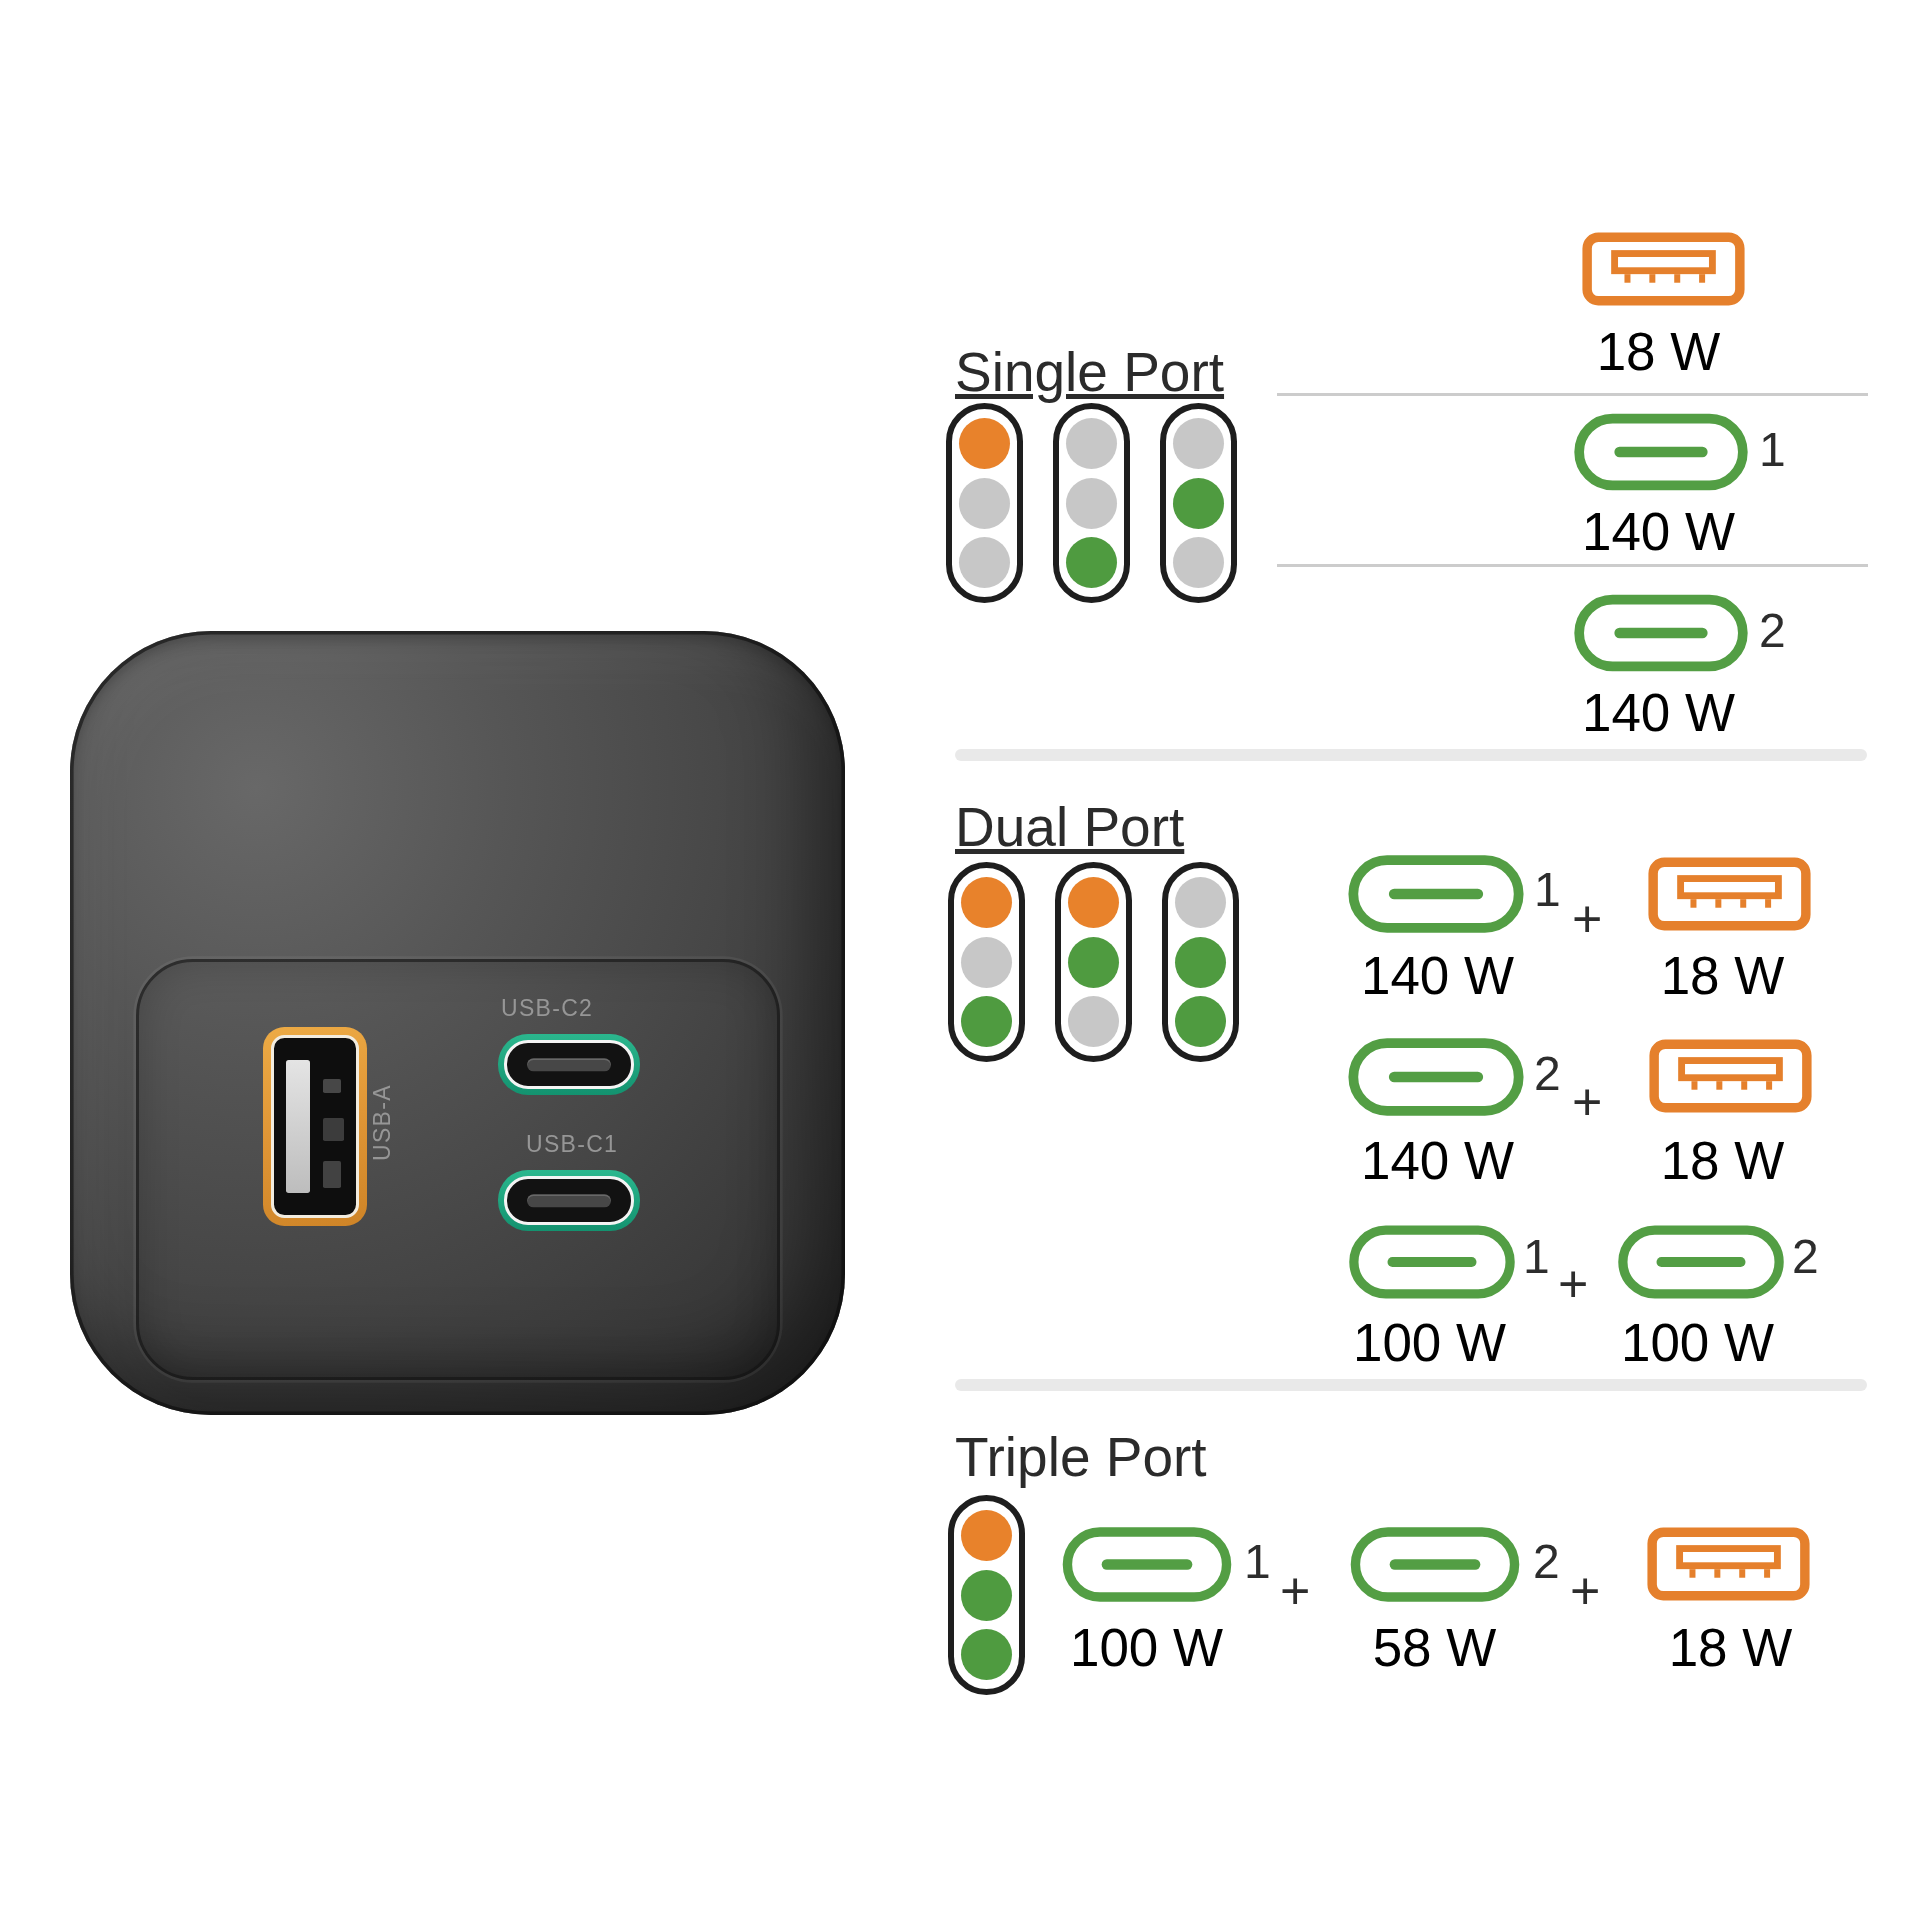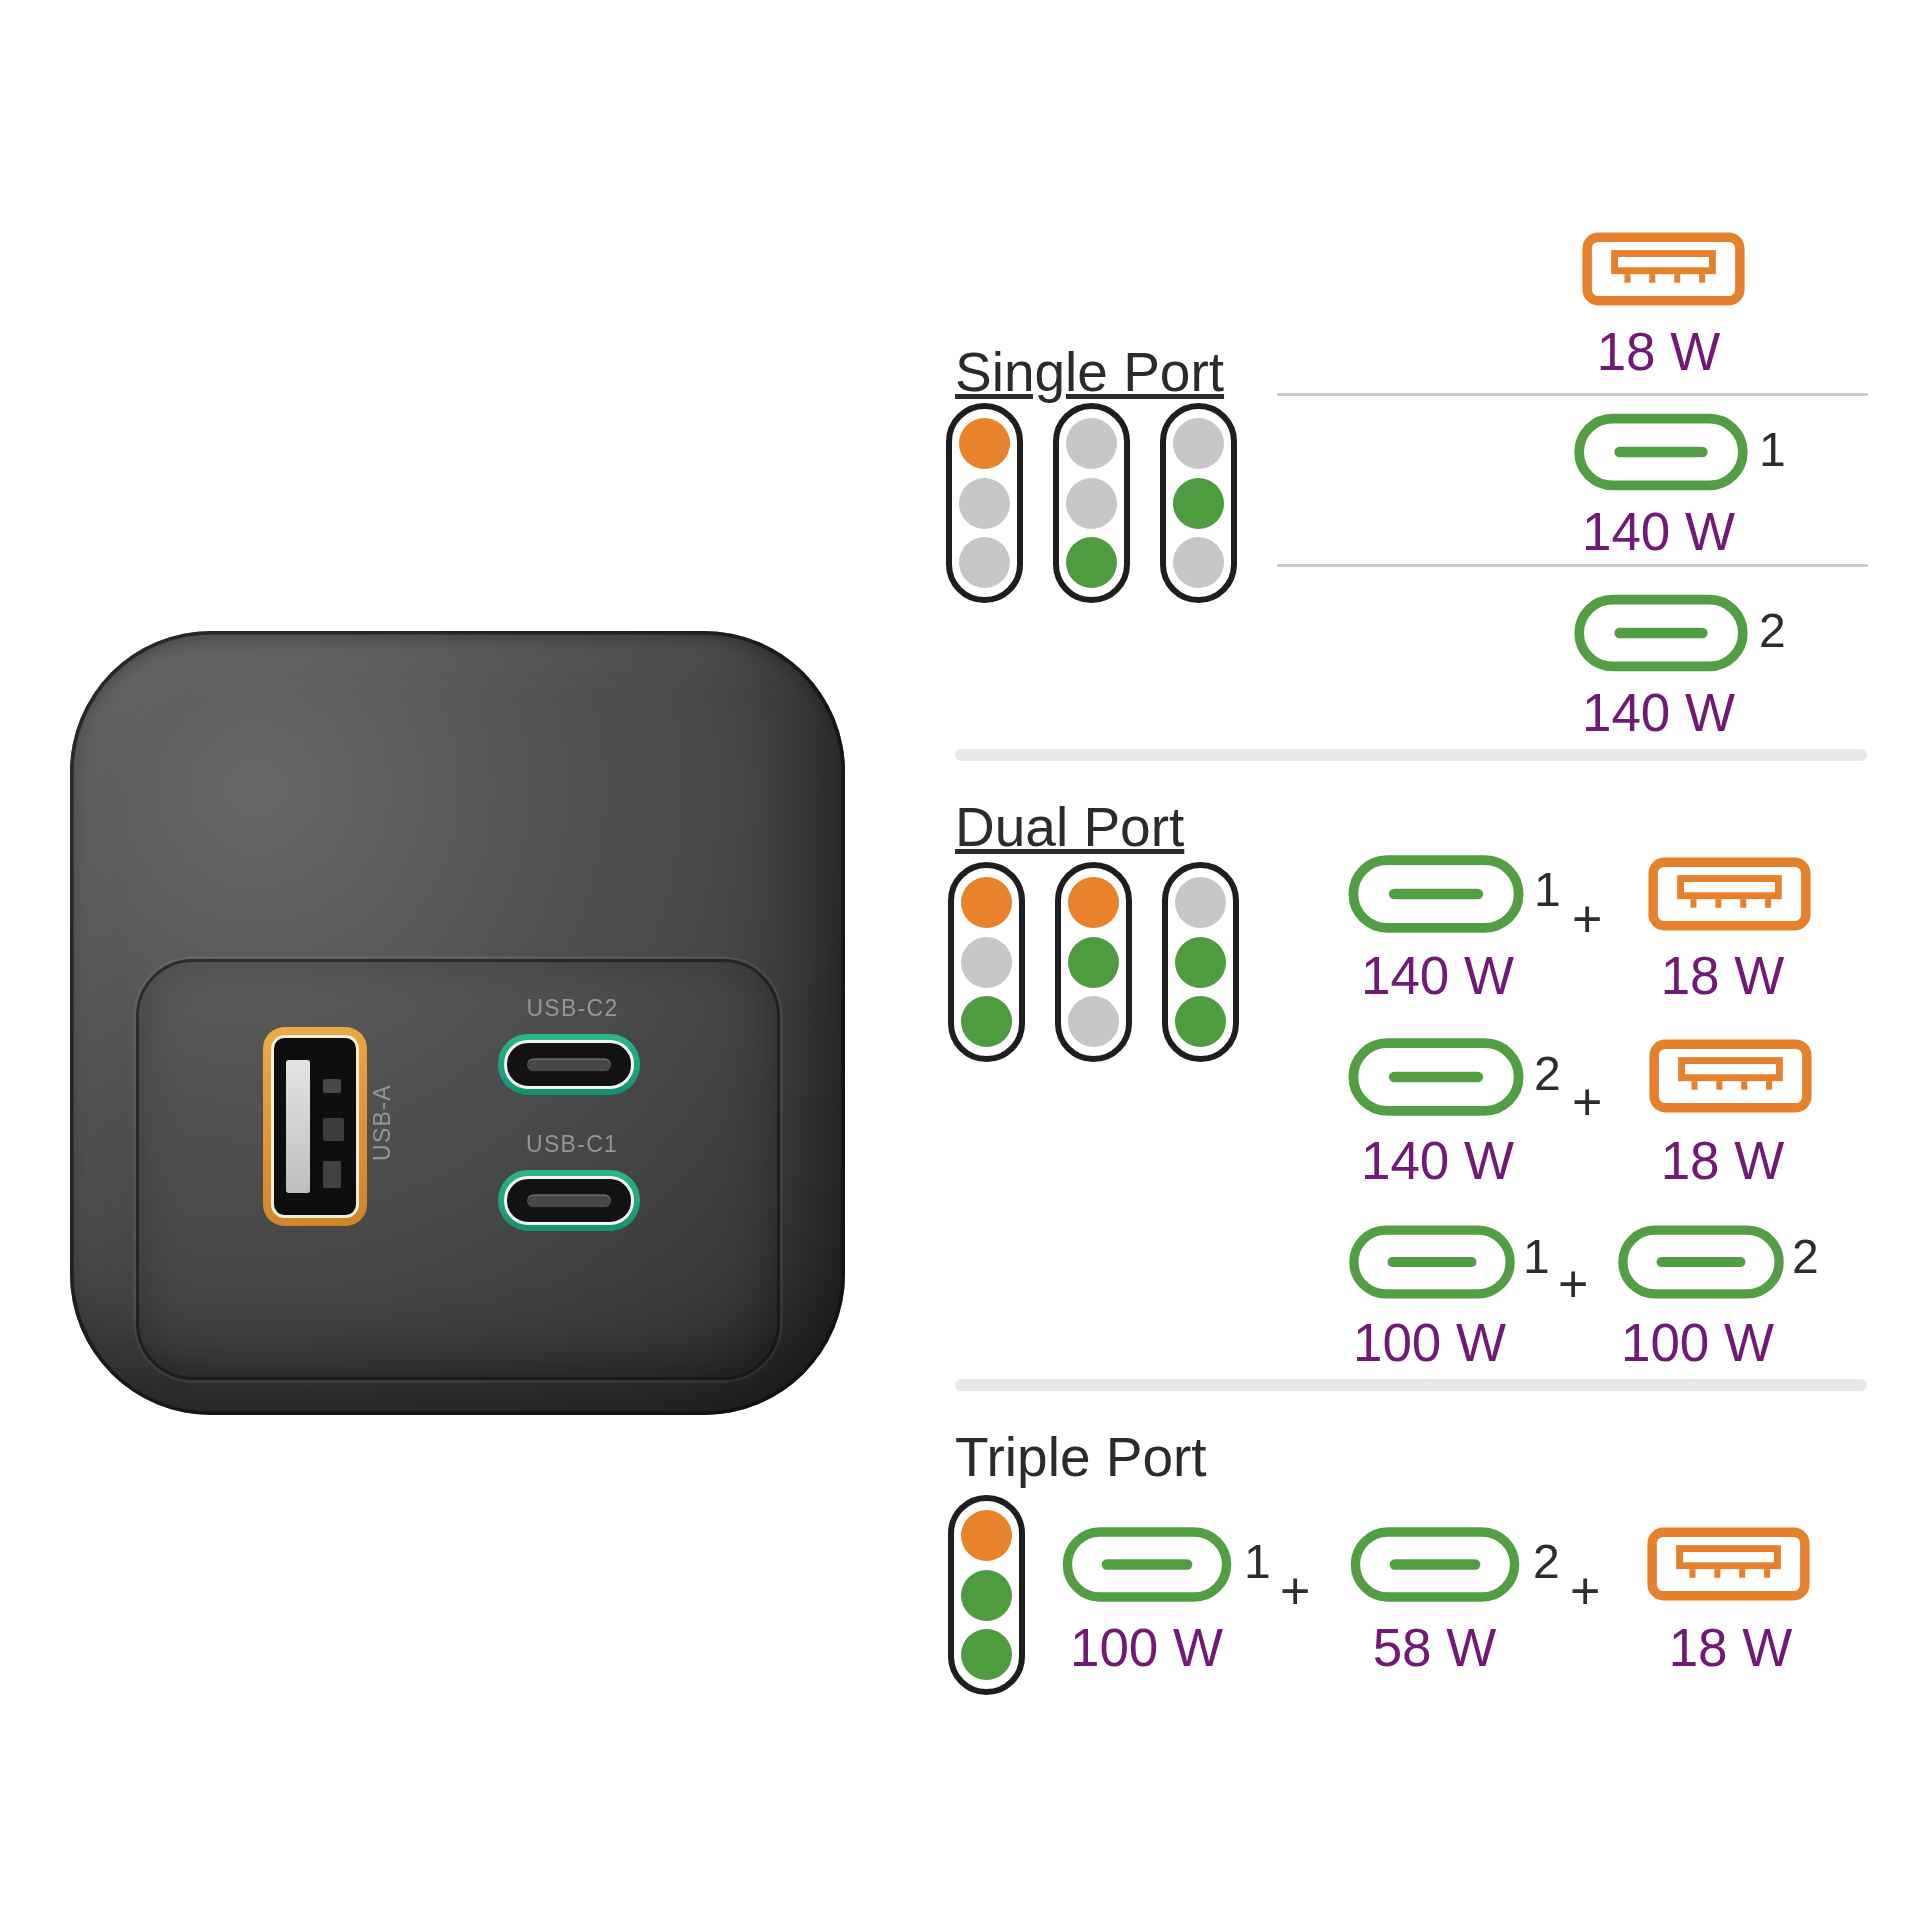--- a/index.html
+++ b/index.html
@@ -41,21 +41,21 @@
   .dot{width:51px;height:51px;border-radius:50%;}
   .dot.orange{background:#E8822B;}
   .dot.green{background:#4F9B40;}
   .dot.gray{background:#C7C7C7;}
 
   .icon{position:absolute;color:#539E44;}
   .icon.orange{color:#E5802C;}
   .icon svg{display:block;width:100%;height:100%;}
   .port-num{position:absolute;font-size:48px;line-height:48px;color:#2D2D2D;}
   .plus{position:absolute;font-size:52px;line-height:52px;color:#2D2D2D;font-weight:400;}
-  .watts{position:absolute;width:241px;text-align:center;font-size:53px;line-height:55px;color:#701a75;}
+  .watts{position:absolute;width:241px;text-align:center;font-size:53px;line-height:55px;color:#000000;}
   .divider{position:absolute;height:2.7px;background:#CCCCCC;}
   .section-divider{position:absolute;height:11.6px;border-radius:6.2px;background:#E9E9E9;}
 </style>
 </head>
 <body>
 
 <svg width="0" height="0" style="position:absolute" aria-hidden="true">
   <defs>
     <g id="def-usbc">
       <rect x="7" y="7" width="186" height="76" rx="38" fill="none" stroke="currentColor" stroke-width="11"></rect>
@@ -82,21 +82,21 @@
     <div class="usba-port">
       <div class="ring">
         <div class="usba-tongue"></div>
         <div class="pin p1"></div>
         <div class="pin p2"></div>
         <div class="pin p3"></div>
       </div>
     </div>
     <div class="port-label vlabel" style="left:299px;top:450px;height:80px;">USB-A</div>
 
-    <div class="port-label" style="left:431px;top:364px;width:143px;text-align:center;">USB-C2</div>
+    <div class="port-label" style="left:431px;top:364px;width:143px;text-align:left;">USB-C2</div>
     <div class="usbc-port cpos2">
       <div class="ring">
         <div class="usbc-bar"></div>
       </div>
     </div>
 
     <div class="port-label" style="left:456px;top:500px;width:143px;text-align:left;">USB-C1</div>
     <div class="usbc-port cpos1">
       <div class="ring">
         <div class="usbc-bar"></div>

